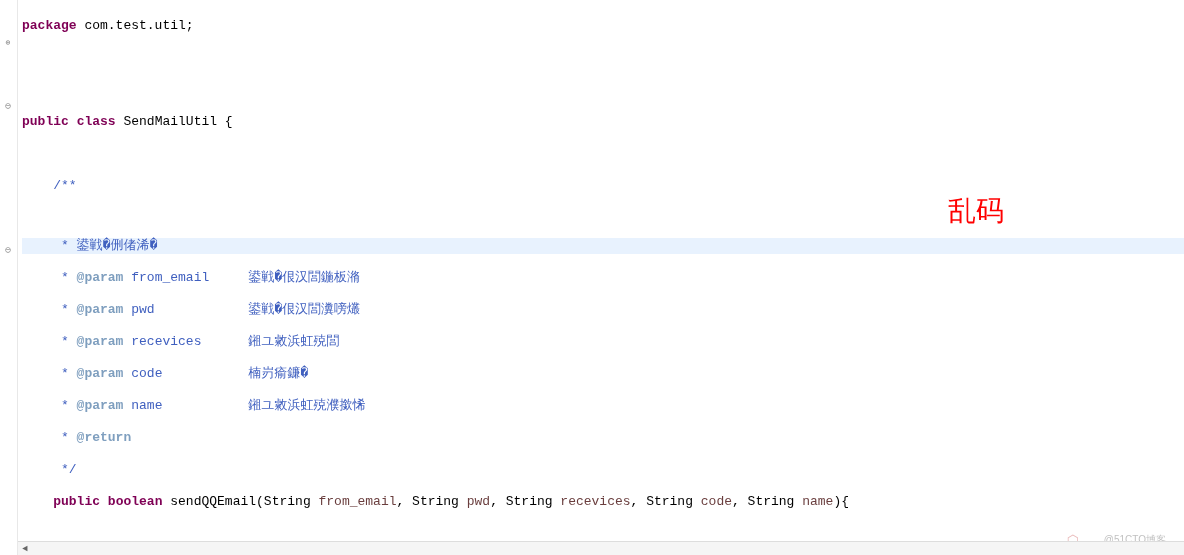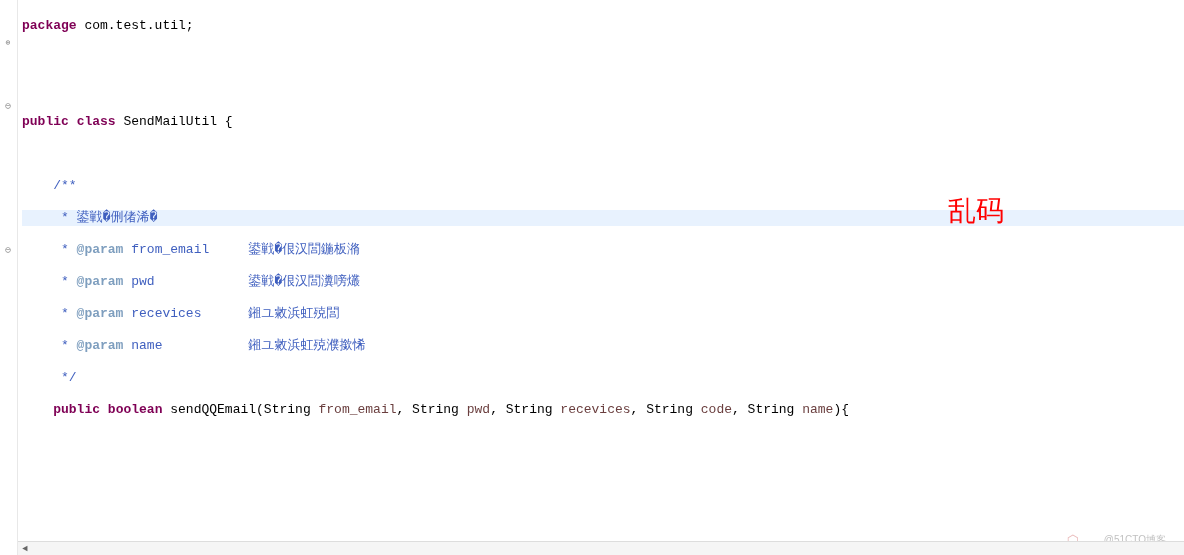--- a/index.html
+++ b/index.html
@@ -48,20 +48,21 @@
       white-space: pre;
       overflow: hidden;
     }
     .line {
       height: 16px;
       line-height: 16px;
       position: relative;
     }
     .line.highlighted {
       background: #e8f2fe;
+      margin-top: 28px;
     }
     .kw { color: #7f0055; font-weight: bold; }
     .cmt { color: #3f5fbf; }
     .cmttag { color: #7f9fbf; font-weight: bold; }
     .cmtparam { color: #3f5fbf; }
     .var { color: #6a3e3e; }
     .normal { color: #000; }
     .collapse-marker { 
       display: inline-block;
       border: 1px solid #ccc;
@@ -148,21 +149,23 @@
 <div class="line"><span class="kw">package</span><span class="normal"> com.test.util;</span></div>
 <div class="line"></div>
 <div class="line"></div>
 <div class="line"><span class="kw">public</span><span class="normal"> </span><span class="kw">class</span><span class="normal"> SendMailUtil {</span></div>
 <div class="line"></div>
 <div class="line"><span class="cmt">    /**</span></div>
 <div class="line highlighted"><span class="cmt">     * </span><span class="cmt">鍙戦�侀偖浠�</span></div>
 <div class="line"><span class="cmt">     * </span><span class="cmttag">@param</span><span class="cmtparam"> from_email</span><span class="cmt">     鍙戦�佷汉閭鍦板潃</span></div>
 <div class="line"><span class="cmt">     * </span><span class="cmttag">@param</span><span class="cmtparam"> pwd</span><span class="cmt">            鍙戦�佷汉閭瀵嗙爜</span></div>
 <div class="line"><span class="cmt">     * </span><span class="cmttag">@param</span><span class="cmtparam"> recevices</span><span class="cmt">      鎺ユ敹浜虹殑閭</span></div>
+<div class="line"><span class="cmt">     * </span><span class="cmttag">@param</span><span class="cmtparam"> code</span><span class="cmt">           楠岃瘉鐮�</span></div>
 <div class="line"><span class="cmt">     * </span><span class="cmttag">@param</span><span class="cmtparam"> name</span><span class="cmt">           鎺ユ敹浜虹殑濮撳悕</span></div>
+<div class="line"><span class="cmt">     * </span><span class="cmttag">@return</span></div>
 <div class="line"><span class="cmt">     */</span></div>
 <div class="line"><span class="normal">    </span><span class="kw">public</span><span class="normal"> </span><span class="kw">boolean</span><span class="normal"> sendQQEmail(String </span><span class="var">from_email</span><span class="normal">, String </span><span class="var">pwd</span><span class="normal">, String </span><span class="var">recevices</span><span class="normal">, String </span><span class="var">code</span><span class="normal">, String </span><span class="var">name</span><span class="normal">){</span></div>
 
 
 
 
 
 
 
 

